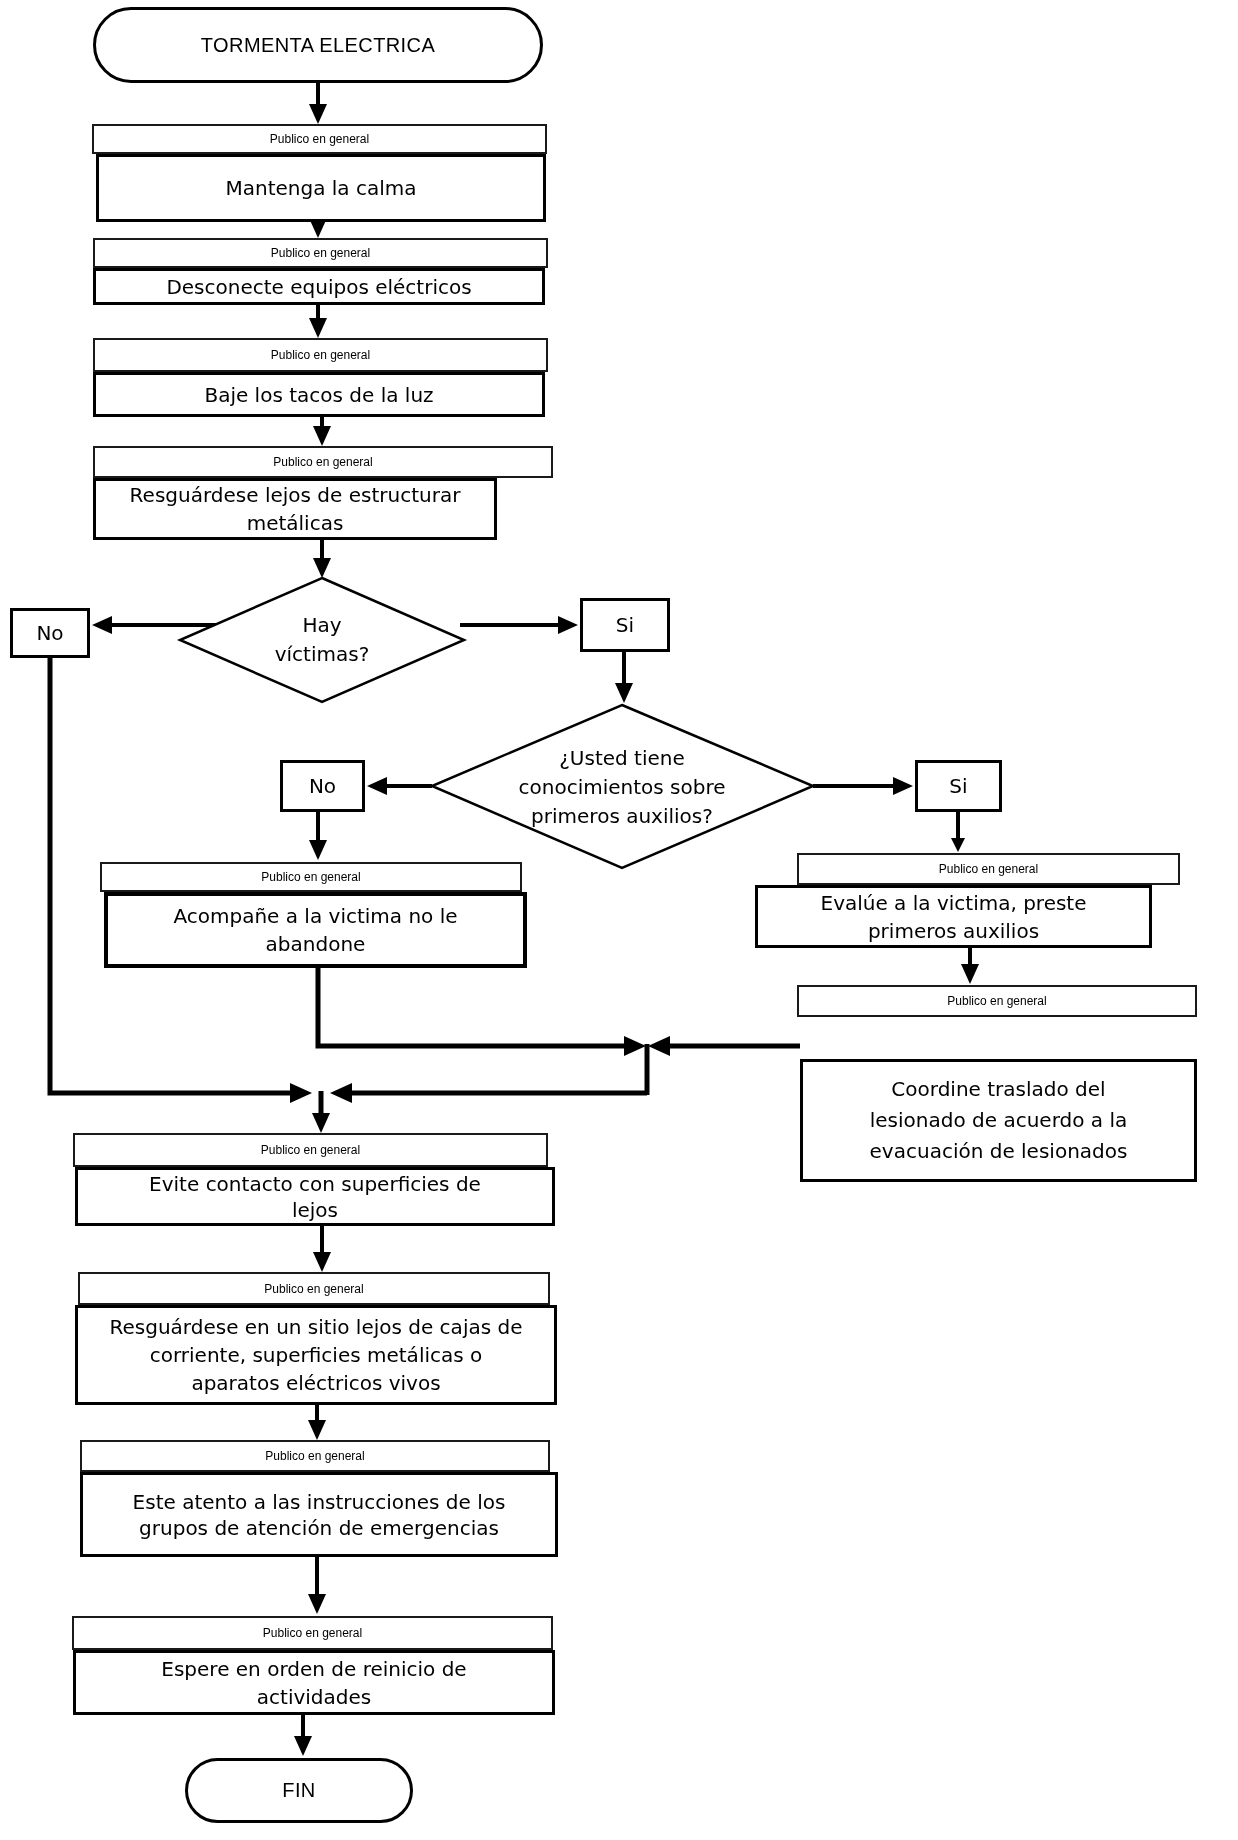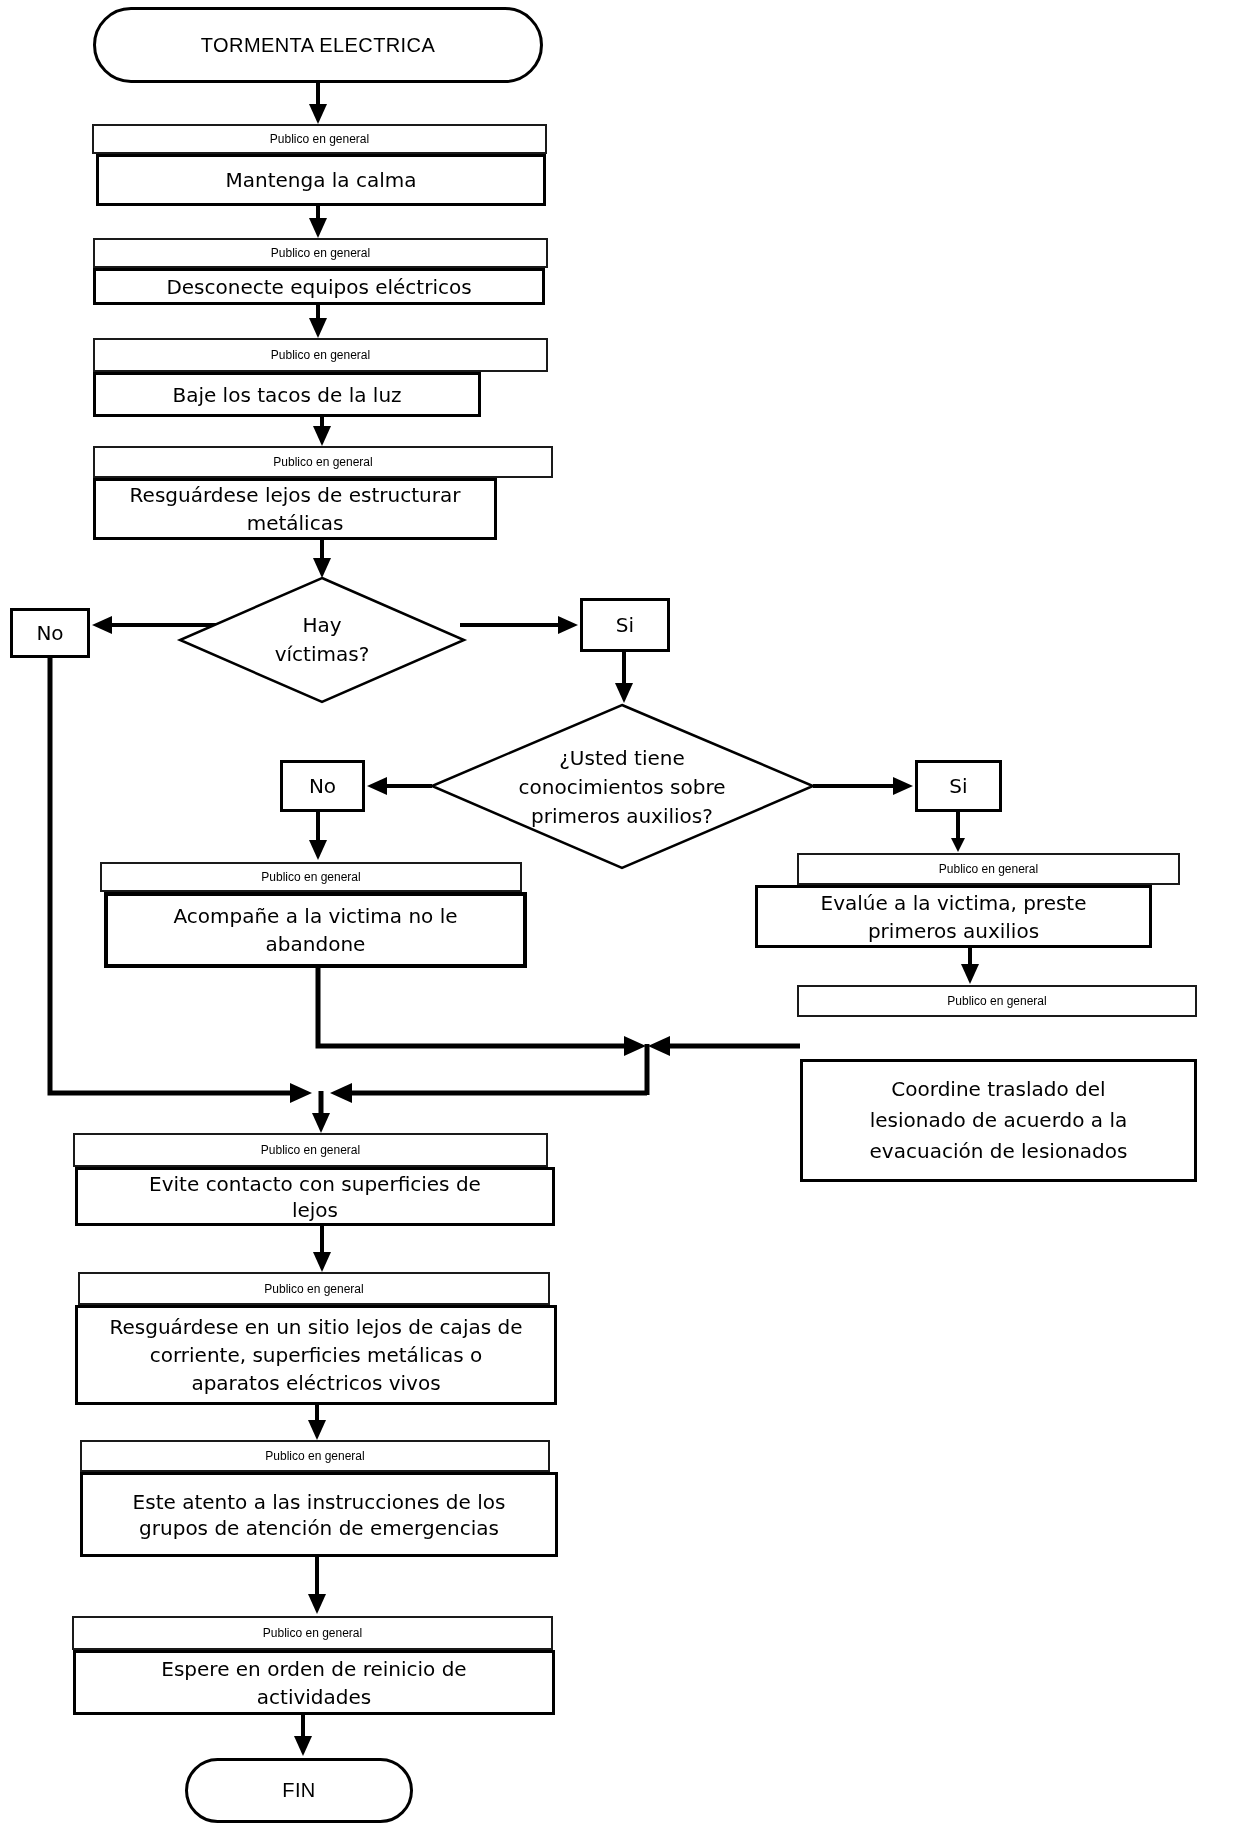--- a/index.html
+++ b/index.html
@@ -84,35 +84,35 @@
     </g>
   </svg>
 
   <div class="node oval" style="left:93px;top:7px;width:450px;height:76px;">
     <span>TORMENTA ELECTRICA</span>
   </div>
 
   <div class="node hd" style="left:92px;top:124px;width:455px;height:30px;">
     <span>Publico en general</span>
   </div>
-  <div class="node bd" style="left:96px;top:154px;width:450px;height:52px;">
+  <div class="node bd" style="left:96px;top:154px;width:450px;height:68px;">
     <span>Mantenga la calma</span>
   </div>
 
   <div class="node hd" style="left:93px;top:238px;width:455px;height:30px;">
     <span>Publico en general</span>
   </div>
   <div class="node bd" style="left:93px;top:268px;width:452px;height:37px;">
     <span>Desconecte equipos eléctricos</span>
   </div>
 
   <div class="node hd" style="left:93px;top:338px;width:455px;height:34px;">
     <span>Publico en general</span>
   </div>
-  <div class="node bd" style="left:93px;top:372px;width:388px;height:45px;">
+  <div class="node bd" style="left:93px;top:372px;width:452px;height:45px;">
     <span>Baje los tacos de la luz</span>
   </div>
 
   <div class="node hd" style="left:93px;top:446px;width:460px;height:32px;">
     <span>Publico en general</span>
   </div>
   <div class="node bd" style="left:93px;top:478px;width:404px;height:62px;">
     <span>Resguárdese lejos de estructurar
 metálicas</span>
   </div>

